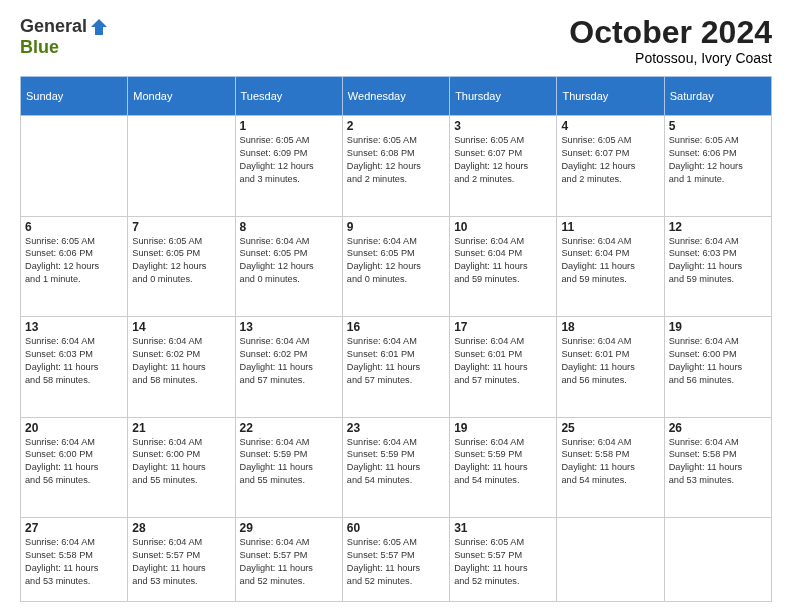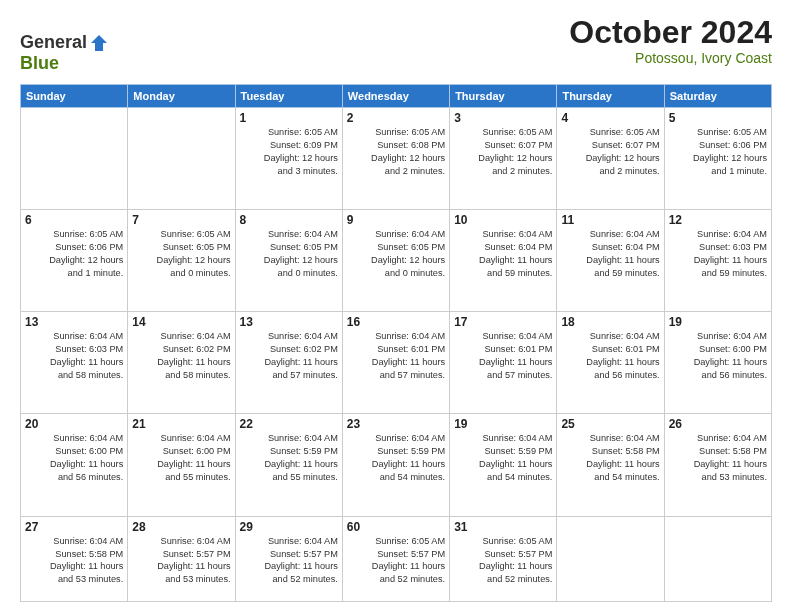--- a/index.html
+++ b/index.html
@@ -24,21 +24,20 @@
       margin-bottom: 10px;
     }
     .logo {
       display: flex;
       flex-direction: column;
       align-items: flex-start;
     }
     .logo-text {
       display: flex;
       align-items: center;
-      margin-top: 16px;
     }
     .logo-general {
       font-size: 18px;
       font-weight: bold;
       color: #333;
     }
     .logo-blue {
       font-size: 18px;
       font-weight: bold;
       color: #4d7c0f;
@@ -52,37 +51,37 @@
       text-align: right;
     }
     .month-title {
       font-size: 32px;
       font-weight: bold;
       color: #222;
       line-height: 1;
     }
     .location {
       font-size: 14px;
-      color: #4d7c0f;
+      color: #000000;
       margin-top: 2px;
     }
     .calendar {
       flex: 1;
       border-collapse: collapse;
       width: 100%;
       table-layout: fixed;
       font-size: 10px;
     }
     .calendar th {
       background-color: #2a75c7;
       color: #fff;
       text-align: left;
-      padding: 5px 5px;
+      padding: 13px 5px;
       font-size: 11px;
-      font-weight: bold;
+      font-weight: normal;
       border: 1px solid #aac4e8;
     }
     .calendar td {
       border: 1px solid #ccc;
       vertical-align: top;
       padding: 3px 4px;
       height: 88px;
       background: #fff;
     }
     .calendar tr:last-child td {
@@ -92,21 +91,20 @@
       font-size: 12px;
       font-weight: bold;
       color: #222;
       display: block;
       margin-bottom: 1px;
     }
     .day-info {
       font-size: 9.2px;
       color: #333;
       line-height: 1.4;
-      text-align: right;
     }
     .empty-cell {
       background: #f9f9f9;
     }
   </style>
 </head>
 <body>
 
 <div class="page">
   <div class="header">

